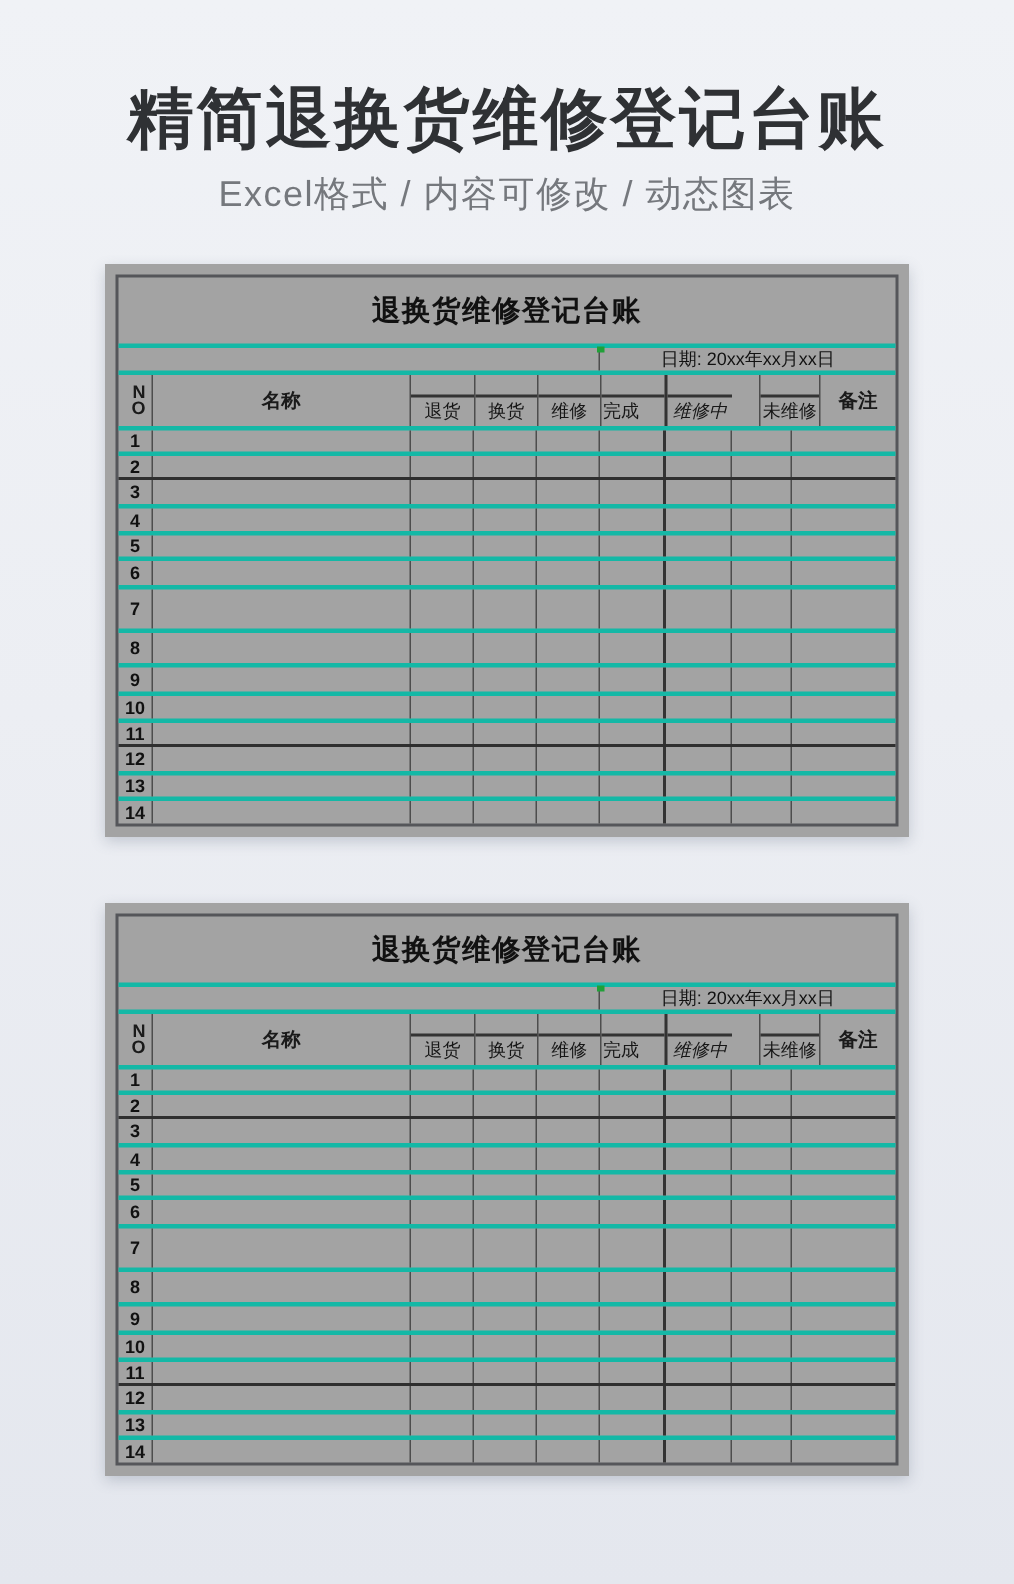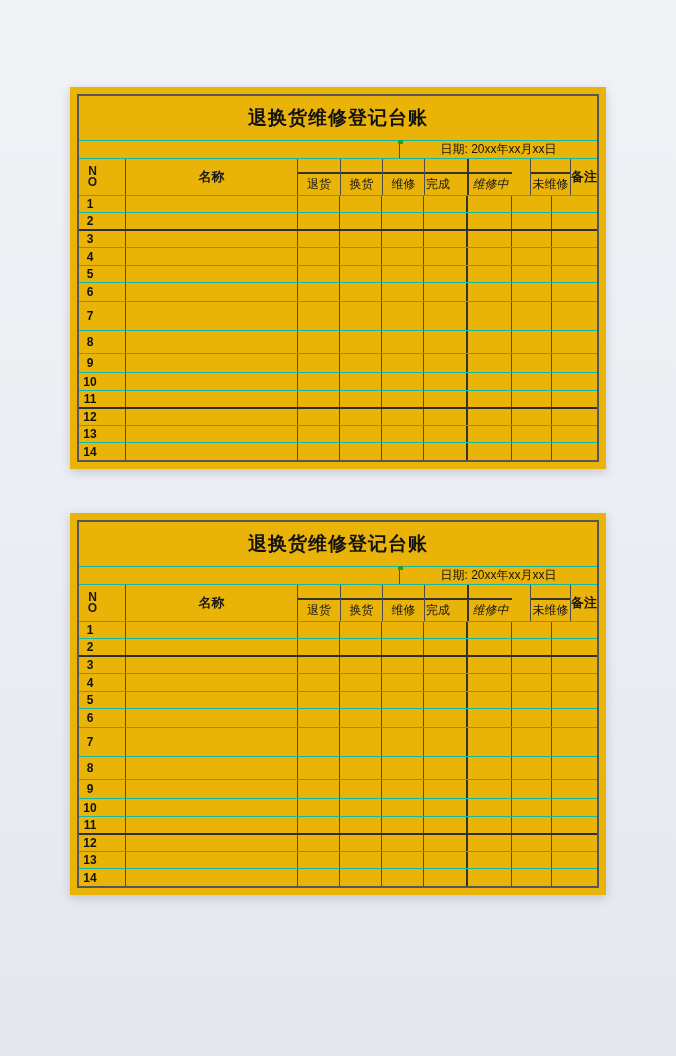--- a/index.html
+++ b/index.html
@@ -11,54 +11,54 @@
   .hero { text-align: center; padding-top: 56px; }
   .hero h1 {
     font-size: 44px; font-weight: 800; color: #2f3134;
     letter-spacing: 2px; line-height: 1.1;
   }
   .hero .sub {
     margin-top: 9px; font-size: 24px; color: #75787d; letter-spacing: 1px;
   }
 
   .card {
-    width: 536px; margin: 0 auto; background: #eab308;
+    width: 536px; margin: 0 auto; background: #a3a3a3;
     padding: 7px; box-shadow: 0 3px 9px rgba(96,108,130,0.30);
   }
   .card.first { margin-top: 31px; }
   .card.second { margin-top: 44px; }
 
   .sheet { border: 2px solid #55565a; width: 522px; color: #1a1a1a; }
 
   .sheet-title {
     height: 44px; display: flex; align-items: center; justify-content: center;
     font-size: 19px; font-weight: bold; letter-spacing: 1px; color: #111;
   }
 
-  .row { display: flex; border-top: 1px solid #14b8a6; }
+  .row { display: flex; border-top: 3px solid #14b8a6; }
 
   .date-row { height: 18px; }
   .date-spacer { width: 320px; }
   .date-cell {
     flex: 1; border-left: 1px solid #4d4d4d; position: relative;
     display: flex; align-items: center; justify-content: center;
     font-size: 12px; color: #111; white-space: nowrap;
   }
   .green-tick {
     position: absolute; left: -2px; top: -1px; width: 5px; height: 4px;
     background: #21a038;
   }
 
   .header-row { height: 37px; }
   .hcell {
     display: flex; align-items: center; justify-content: center;
     font-weight: bold; font-size: 13px;
   }
   .c-no   { width: 22px; }
-  .c-name { width: 172px; margin-left: 24px; }
+  .c-name { width: 172px; }
   .c-remark { flex: 1; }
   .hcell.c-no {
     font-size: 12px; line-height: 11px; word-break: break-all;
     padding: 0 4px; text-align: right;
   }
   .hcell.c-name, .hcell.c-remark { border-left: 1px solid #4d4d4d; }
 
   .subcols { display: flex; border-left: 1px solid #4d4d4d; }
   .subcol { display: flex; flex-direction: column; }
   .subcol + .subcol { border-left: 1px solid #4d4d4d; }
@@ -81,20 +81,22 @@
     display: flex; align-items: center; justify-content: center;
     font-size: 12px; font-weight: bold; color: #111;
   }
   .cell.c-s0 { width: 42px; } .cell.c-s1 { width: 42px; } .cell.c-s2 { width: 42px; }
   .cell.c-s3 { width: 43px; } .cell.c-s4 { width: 45px; } .cell.c-s5 { width: 40px; }
 </style>
 </head>
 <body>
 
 <div class="hero">
+  <h1>精简退换货维修登记台账</h1>
+  <div class="sub">Excel格式 / 内容可修改 / 动态图表</div>
 </div>
 
 <div class="card first">
   <div class="sheet">
     <div class="sheet-title">退换货维修登记台账</div>
     <div class="row date-row">
       <div class="date-spacer"></div>
       <div class="date-cell">
         <span class="green-tick"></span>
         <span>日期: 20xx年xx月xx日</span>

